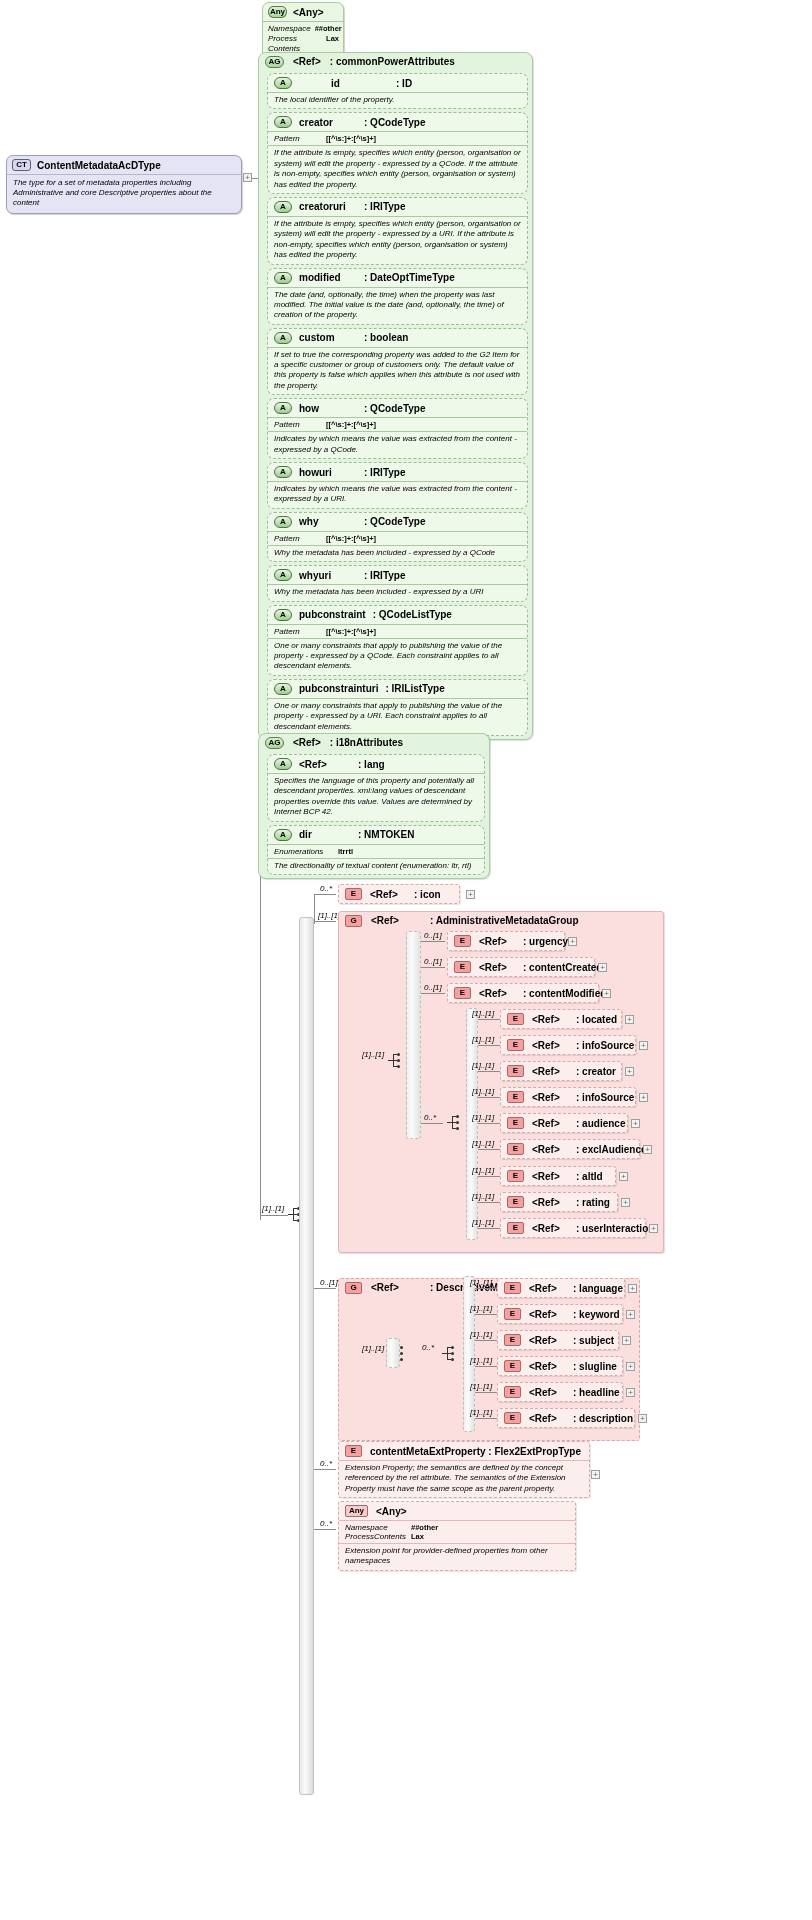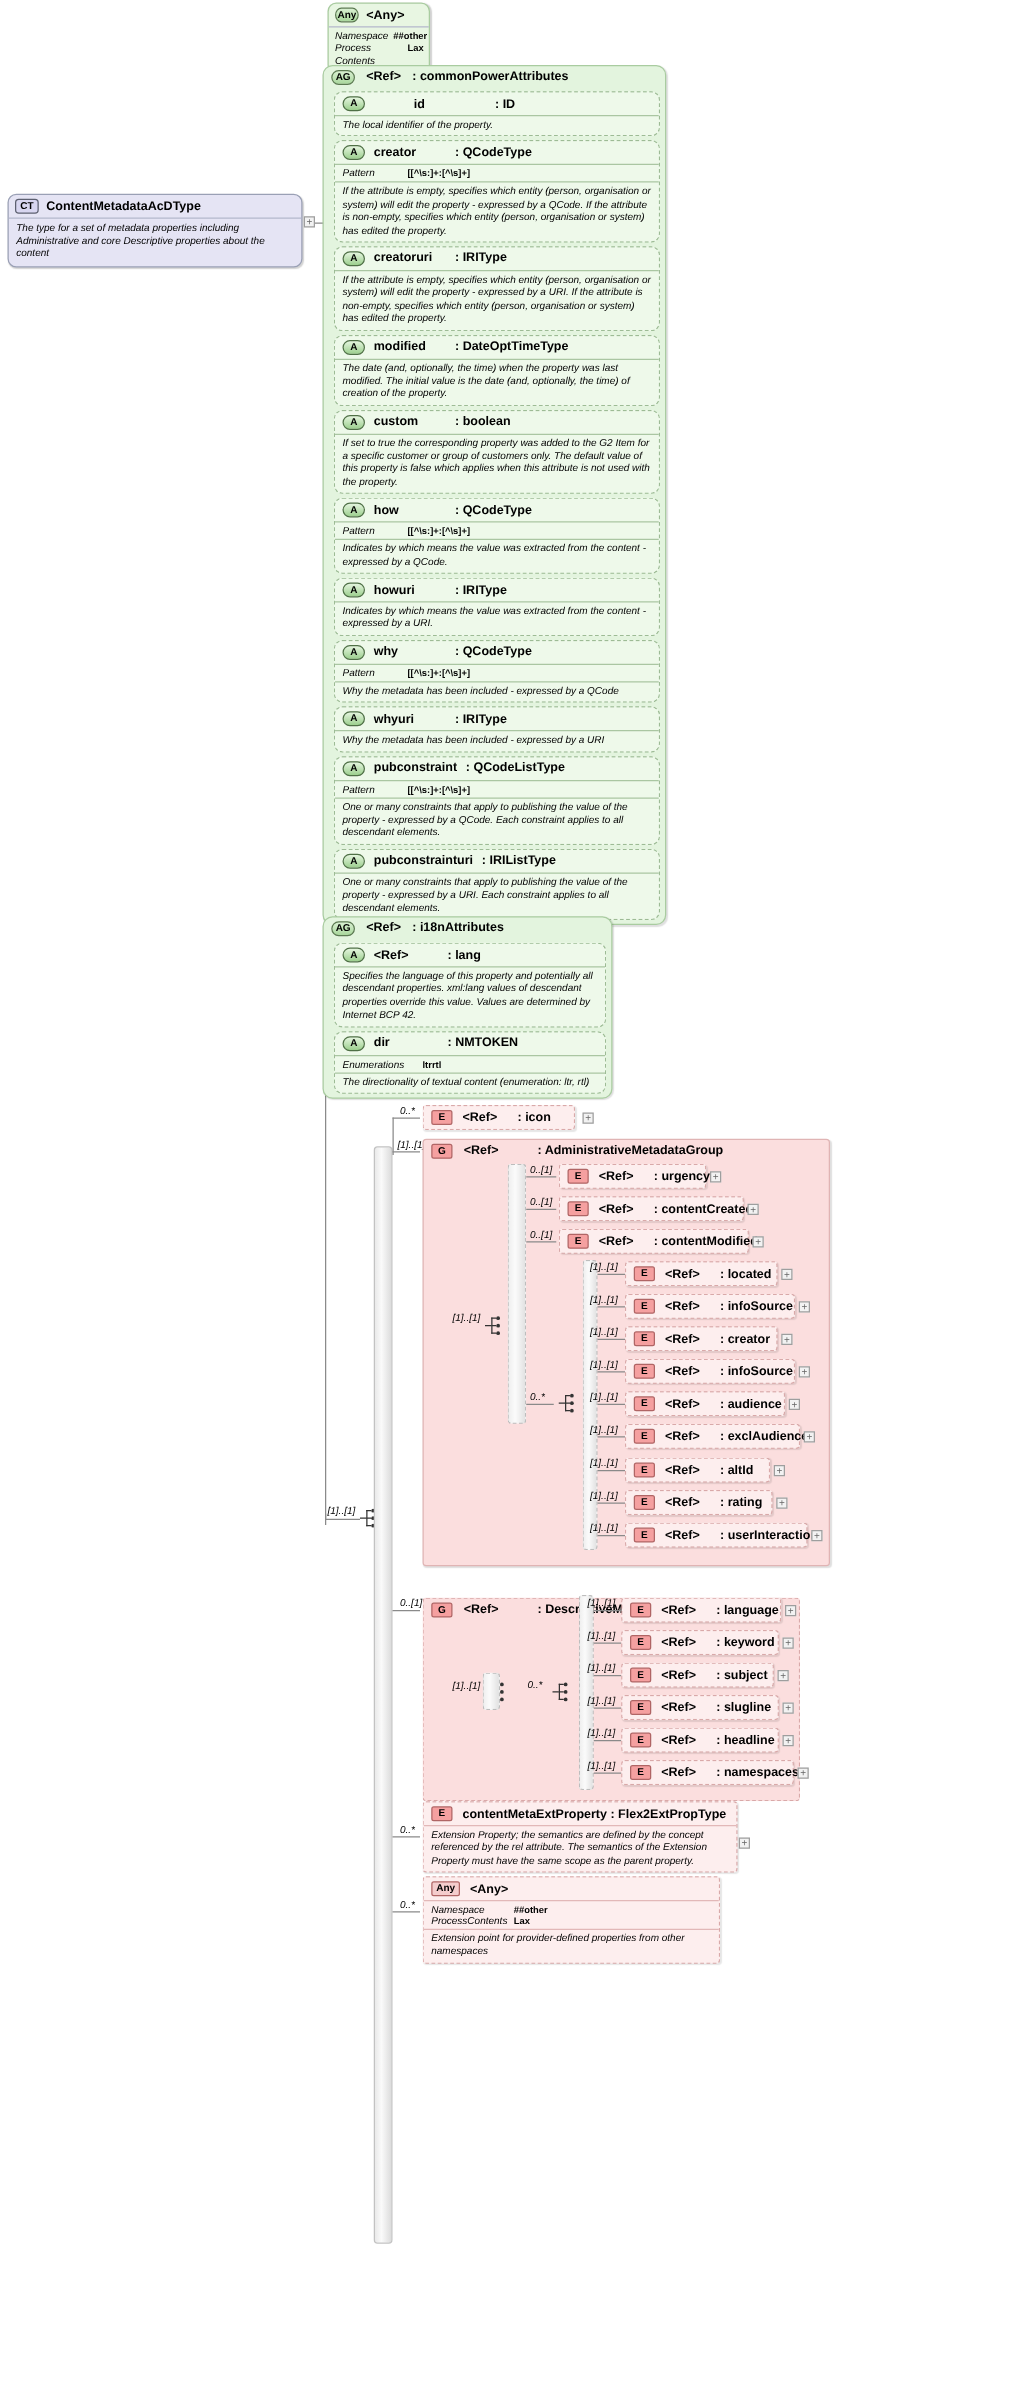--- a/index.html
+++ b/index.html
@@ -671,21 +671,21 @@
   </div>
 </div>
 <div class="plus" style="left:626px; top:1388px;">+</div>
 
 <div class="ln h" style="left:475px; top:1418px; width:22px;"></div>
 <div class="occ" style="left:470px; top:1408px;">[1]..[1]</div>
 <div class="node el" style="left:497px; top:1408px; width:138px;">
   <div class="el-hdr">
     <span class="tag e">E</span>
     <span style="min-width:36px;">&lt;Ref&gt;</span>
-    <span>: namespaces</span>
+    <span>: description</span>
   </div>
 </div>
 <div class="plus" style="left:638px; top:1414px;">+</div>
 
 <div class="occ" style="left:320px; top:1459px;">0..*</div>
 <div class="node el" style="left:338px; top:1441px; width:252px;">
   <div class="el-hdr">
     <span class="tag e">E</span>
     <span>contentMetaExtProperty : Flex2ExtPropType</span>
   </div>

